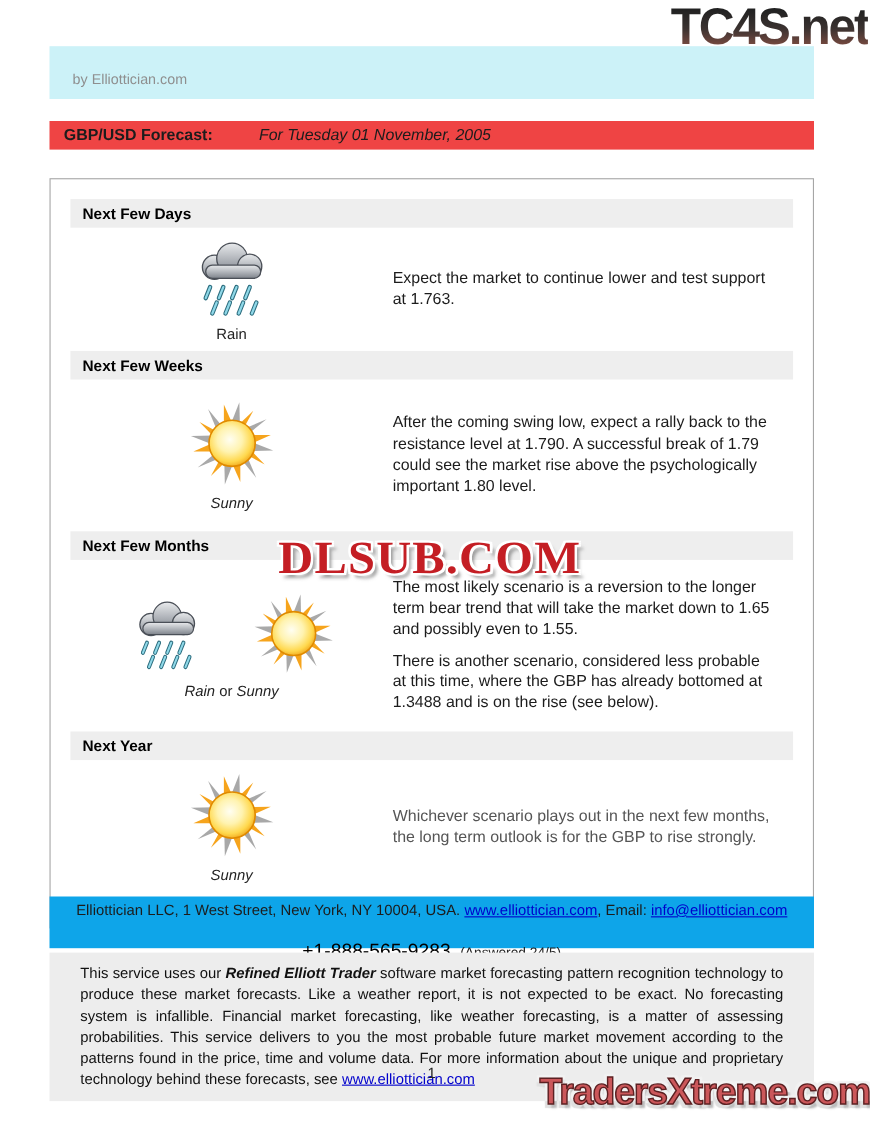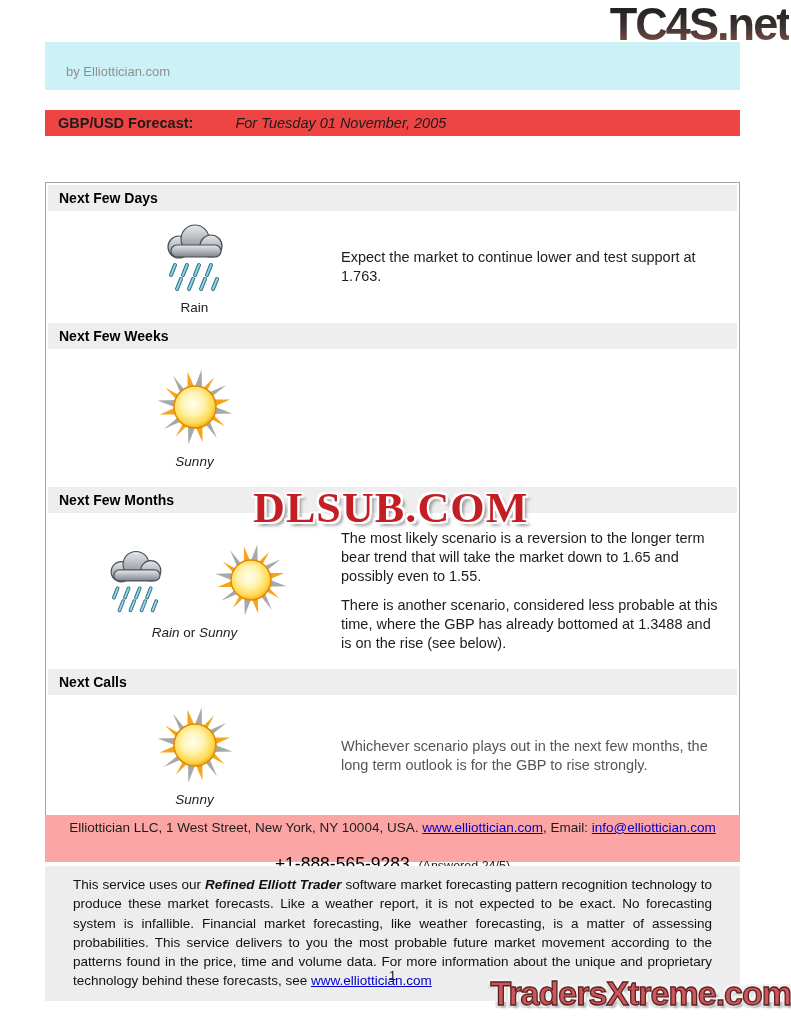--- a/index.html
+++ b/index.html
@@ -32,22 +32,22 @@
     display:flex;align-items:center;padding-left:13px;box-sizing:border-box;
     font-size:14.5px;
     gap:32px;
   }
   .gbpbar .lbl{font-weight:bold;}
   .gbpbar .date{font-style:italic;margin-left:10px;}
 
   
   .main{
     left:45px;top:162px;width:695px;box-sizing:border-box;
-    border:1px solid #a6a6a6;background:#fff;padding:2px;
-    display:flex;flex-direction:column;gap:3px;margin-top:20px;
+    border:1px solid #a6a6a6;background:#fff;padding:18px;
+    display:flex;flex-direction:column;gap:3px;
   }
   .row-head{background:#eeeeee;padding:5px 11px;font-weight:bold;font-size:14px;color:#000;}
   .row-body{display:flex;align-items:center;}
   .icon-cell{width:293px;display:flex;flex-direction:column;align-items:center;justify-content:center;flex-shrink:0;}
   .icon-row{display:flex;gap:42px;align-items:center;}
   .icon-label{margin-top:7px;font-size:13.5px;color:#222;}
   .icon-label .it{font-style:italic;}
   .text-cell{flex:1;padding-right:16px;font-size:14.5px;line-height:1.33;}
   .text-cell p{margin:0;}
   .text-cell p + p{margin-top:9px;}
@@ -61,21 +61,21 @@
     font-size:42px;letter-spacing:1px;color:#c41e24;white-space:nowrap;
     text-shadow:
       -2px -2px 0 #fff, 2px -2px 0 #fff, -2px 2px 0 #fff, 2px 2px 0 #fff,
       0 -2px 0 #fff, 0 2px 0 #fff, -2px 0 0 #fff, 2px 0 0 #fff,
       4px 4px 3px rgba(100,100,100,.6);
     transform:scale(1.05,1.0);transform-origin:left top;
   }
 
   
   .contactbar{
-    left:45px;top:815px;width:695px;height:47px;background:#fca5a5;
+    left:45px;top:815px;width:695px;height:47px;background:#0ea5e9;
     text-align:center;box-sizing:border-box;padding-top:5px;font-size:13.5px;
   }
   .contactbar a{color:#0000cc;}
   .phone-line{margin-top:19px;}
   .phone{font-size:17.5px;color:#000;}
   .phone-note{font-size:12.5px;color:#222;margin-left:5px;}
 
   
   .disclaimer{
     left:45px;top:866px;width:695px;box-sizing:border-box;background:#ededed;
@@ -198,20 +198,23 @@
   <div class="row-head">Next Few Weeks</div>
   <div class="row-body h132">
     <div class="icon-cell">
       <div class="icon-row">
         <svg width="80" height="80" viewBox="0 0 80 80">
             <use href="#sunSym"></use>
           </svg>
       </div>
       <div class="icon-label"><span class="it">Sunny</span></div>
     </div>
+    <div class="text-cell">
+      <p>After the coming swing low, expect a rally back to the resistance level at 1.790. A successful break of 1.79 could see the market rise above the psychologically important 1.80 level.</p>
+    </div>
   </div>
 
   <div class="row-head">Next Few Months</div>
   <div class="row-body h150">
     <div class="icon-cell">
       <div class="icon-row">
         <svg width="70" height="70" viewBox="0 0 76 74">
             <use href="#rainSym"></use>
           </svg>
         <svg width="76" height="76" viewBox="0 0 80 80">
@@ -219,21 +222,21 @@
           </svg>
       </div>
       <div class="icon-label"><span class="it">Rain</span><span> or </span><span class="it">Sunny</span></div>
     </div>
     <div class="text-cell">
       <p>The most likely scenario is a reversion to the longer term bear trend that will take the market down to 1.65 and possibly even to 1.55.</p>
       <p>There is another scenario, considered less probable at this time, where the GBP has already bottomed at 1.3488 and is on the rise (see below).</p>
     </div>
   </div>
 
-  <div class="row-head">Next Calls</div>
+  <div class="row-head">Next Year</div>
   <div class="row-body h116 muted">
     <div class="icon-cell">
       <div class="icon-row">
         <svg width="80" height="80" viewBox="0 0 80 80">
             <use href="#sunSym"></use>
           </svg>
       </div>
       <div class="icon-label"><span class="it">Sunny</span></div>
     </div>
     <div class="text-cell">

